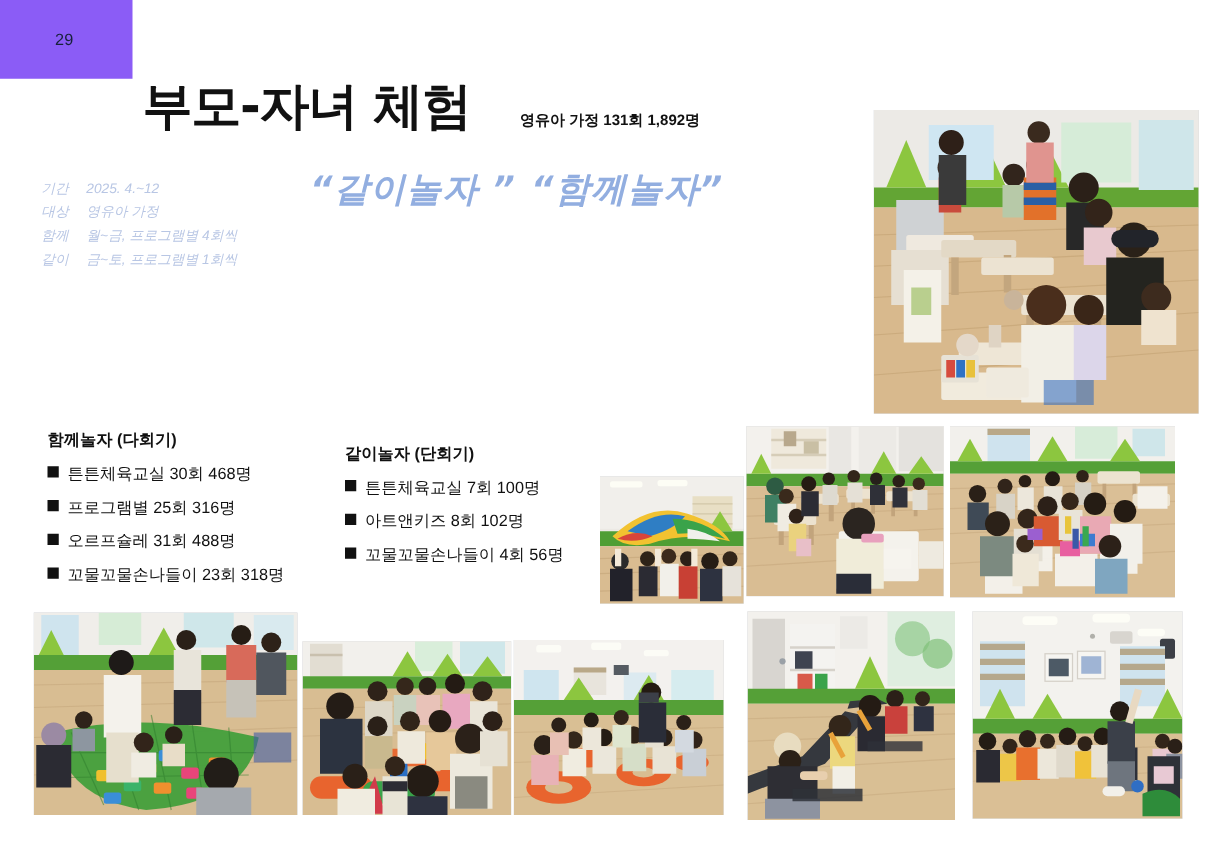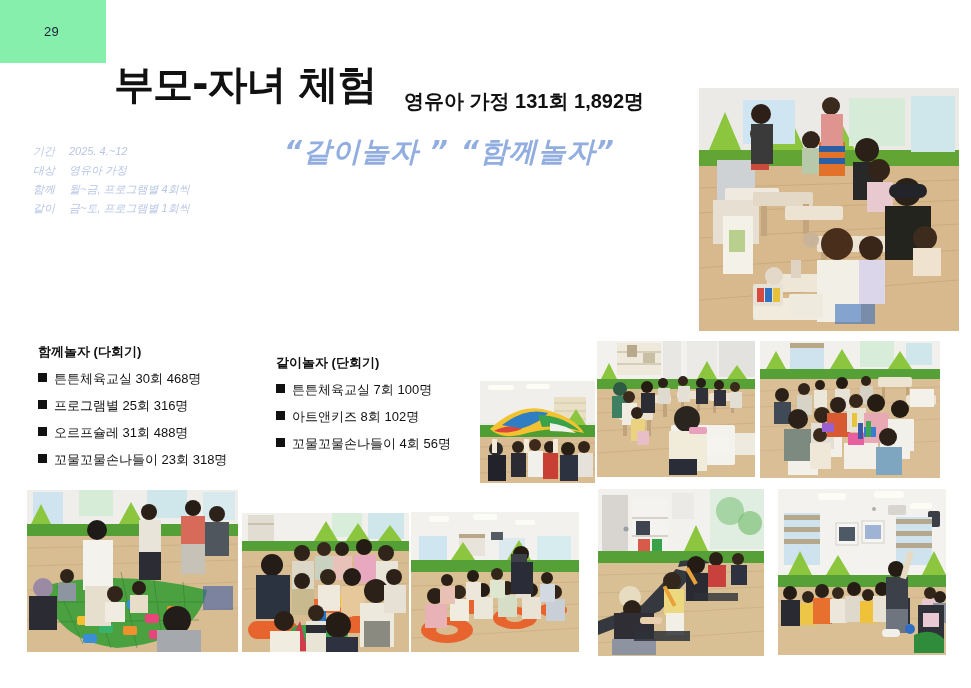--- a/index.html
+++ b/index.html
@@ -10,40 +10,40 @@
     font-family:"Liberation Sans","DejaVu Sans",sans-serif;
     color:#111;
     overflow:hidden;
     position:relative;
   }
   .slide{position:absolute;inset:0;}
 
   
   .page-badge{
     position:absolute;left:0;top:0;width:106px;height:63px;
-    background:#86efac;
+    background:#8b5cf6;
   }
   .page-badge .num{
     position:absolute;left:44px;top:24px;
     font-size:13px;color:#17213a;letter-spacing:.2px;
   }
 
   
   .title{
     position:absolute;left:114px;top:57px;
     font-size:40px;font-weight:bold;letter-spacing:-1px;
     color:#111;white-space:nowrap;
     font-family:"DejaVu Sans","Liberation Sans",sans-serif;
   }
   .title-sub{
-    position:absolute;left:404px;top:88px;
-    font-size:20px;font-weight:bold;color:#111;white-space:nowrap;
+    position:absolute;left:416px;top:88px;
+    font-size:12px;font-weight:bold;color:#111;white-space:nowrap;
   }
   .quote-line{
-    position:absolute;left:284px;top:133px;
+    position:absolute;left:248px;top:133px;
     font-size:28px;font-weight:bold;font-style:italic;
     color:#92aee0;white-space:nowrap;letter-spacing:1px;
     font-family:"DejaVu Sans","Liberation Sans",sans-serif;
   }
   .quote-line .gap{display:inline-block;width:12px;}
 
   
   .meta{
     position:absolute;left:33px;top:142px;
     font-size:11px;font-style:italic;color:#b8c6e4;

